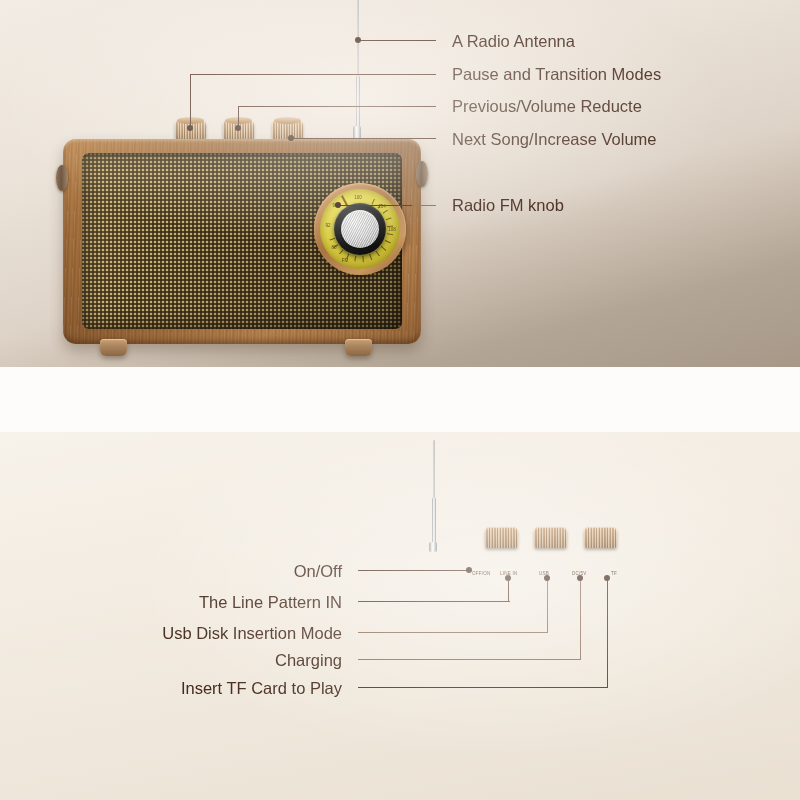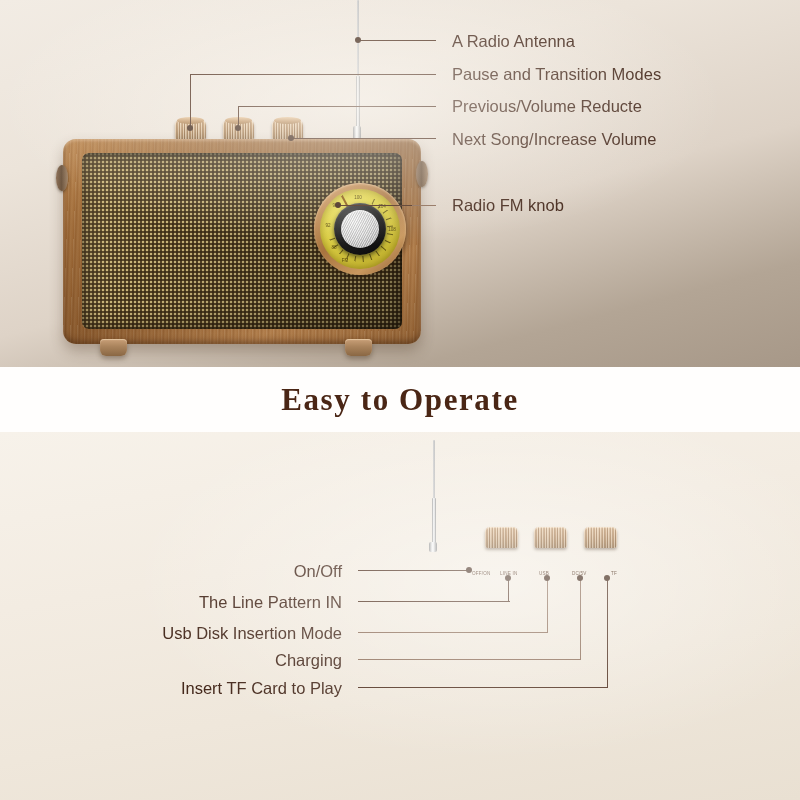--- a/index.html
+++ b/index.html
@@ -377,23 +377,20 @@
     <div class="lead" style="left:340px; top:205px; width:72px;"></div>
     <div class="lead-dot" style="left:335px; top:202px;"></div>
 
     <div class="callout callout-top" style="left:452px; top:33px;">A Radio Antenna</div>
     <div class="callout callout-top" style="left:452px; top:66px;">Pause and Transition Modes</div>
     <div class="callout callout-top" style="left:452px; top:98px;">Previous/Volume Reducte</div>
     <div class="callout callout-top" style="left:452px; top:131px;">Next Song/Increase Volume</div>
     <div class="callout callout-top" style="left:452px; top:197px;">Radio FM knob</div>
   </div>
 
-  <div class="band-title">
-    <div class="headline">Easy to Operate</div>
-  </div>
 
   <div class="panel-bottom">
 
     <div class="antenna" style="left:433px; top:8px; width:2.4px; height:60px;"></div>
     <div class="antenna" style="left:432px; top:66px; width:3.6px; height:48px;"></div>
     <div class="antenna" style="left:429px; top:110px; width:8px; height:10px; border-radius:2px;"></div>
 
     <div class="rb-knob" style="left:485px; top:95px;"></div>
     <div class="rb-knob" style="left:534px; top:95px;"></div>
     <div class="rb-knob" style="left:584px; top:95px;"></div>

